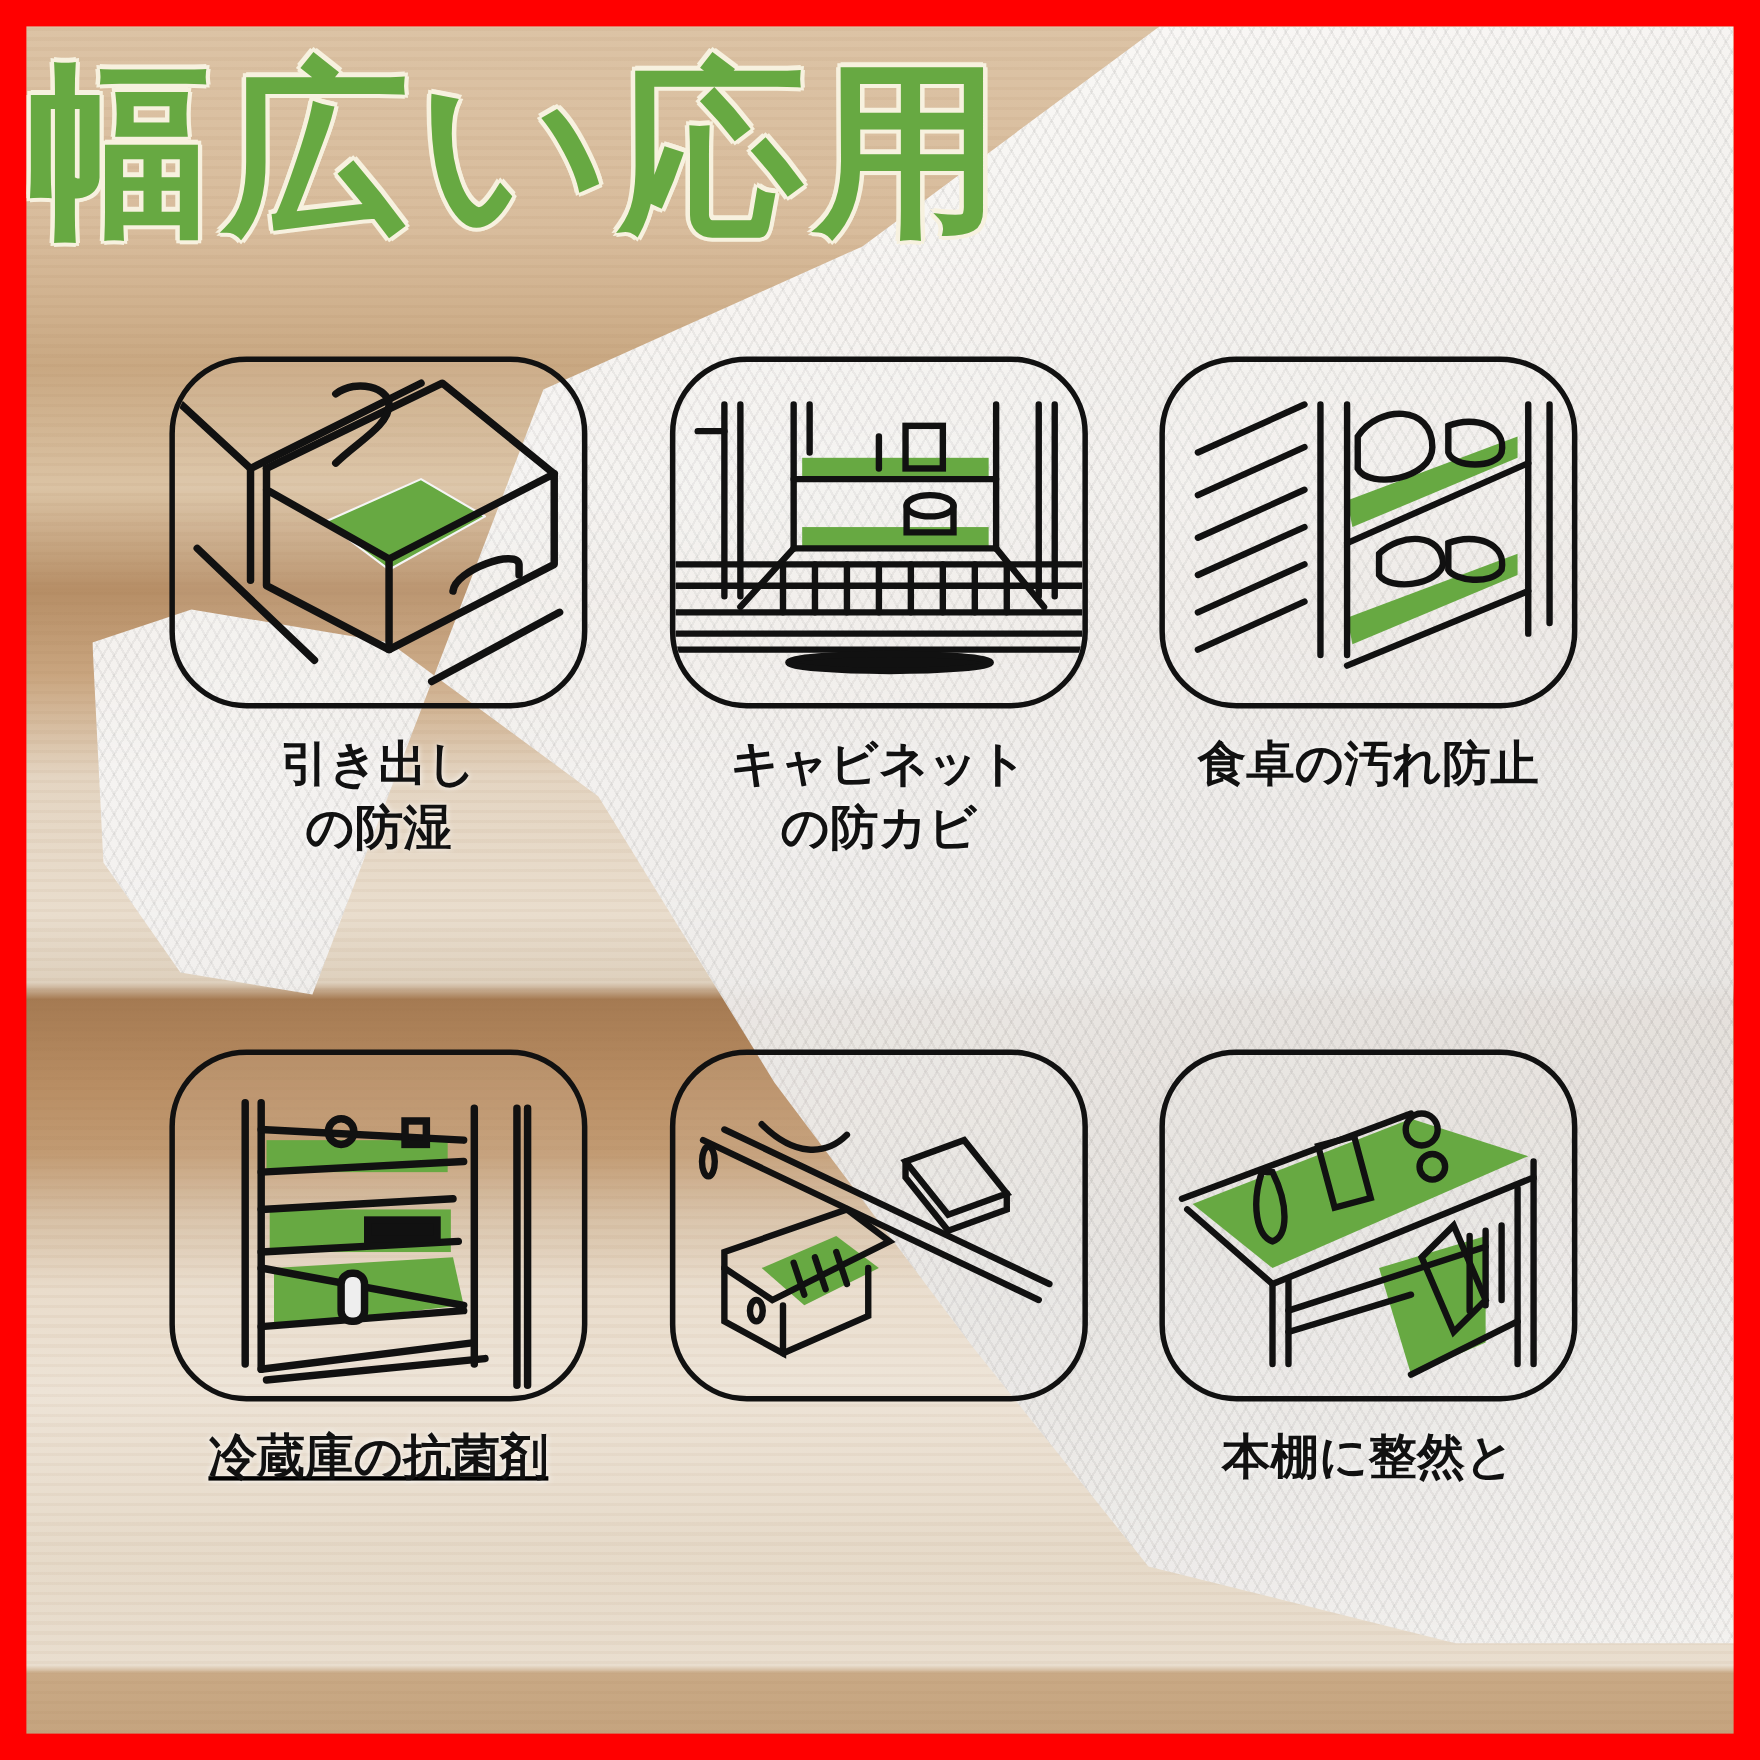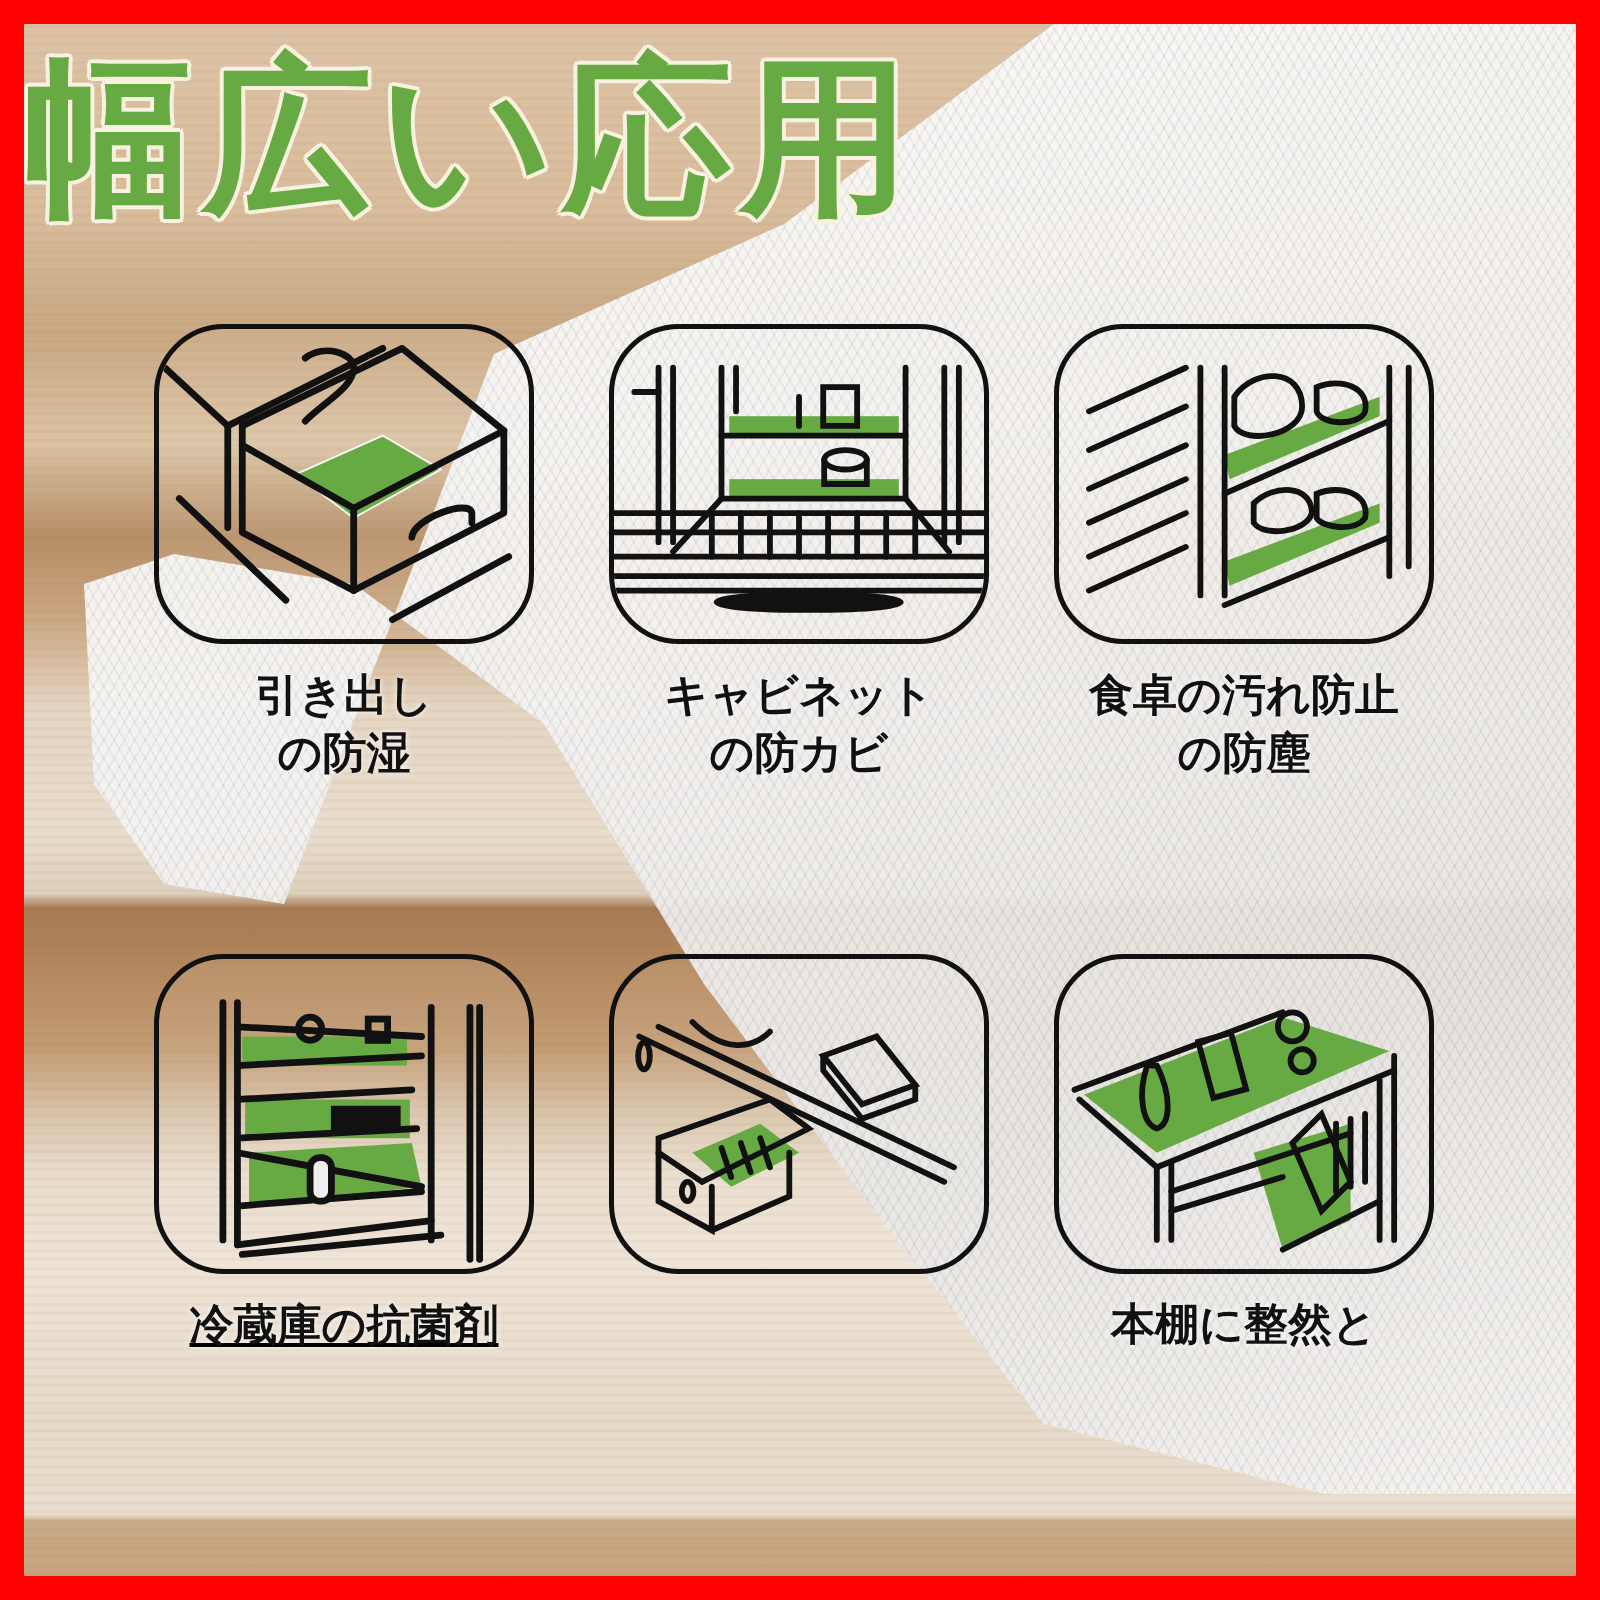--- a/index.html
+++ b/index.html
@@ -110,21 +110,20 @@
           <path d="M145,40 L145,275 M170,40 L170,275 M340,40 L340,255 M360,40 L360,245"></path>
           <path d="M170,170 L340,95 M170,285 L340,215"></path>
           <path d="M180,70 C200,40 250,40 250,80 C250,110 190,120 180,100 Z"></path>
           <path d="M265,60 C290,50 320,60 315,85 C310,100 270,100 265,85 Z"></path>
           <path d="M200,180 C220,160 260,160 260,190 C255,210 210,215 200,200 Z"></path>
           <path d="M265,170 C290,160 320,170 315,195 C305,210 270,205 265,195 Z"></path>
         </svg>
       </div>
       <div class="label">
         <div>食卓の汚れ防止</div>
-        <div>の防塵</div>
       </div>
     </div>
 
     <div class="card" style="left:130px; top:930px;text-decoration:underline;">
       <div class="tile">
         <svg viewBox="0 0 380 320" fill="none" stroke="#111" stroke-width="7" stroke-linecap="round">
           <rect x="85" y="80" width="170" height="30" fill="#67a942" stroke="none"></rect>
           <rect x="88" y="145" width="170" height="40" fill="#67a942" stroke="none"></rect>
           <polygon points="92,200 260,190 270,235 92,255" fill="#67a942" stroke="none"></polygon>
           <path d="M65,45 L65,290 M80,45 L80,295"></path>

